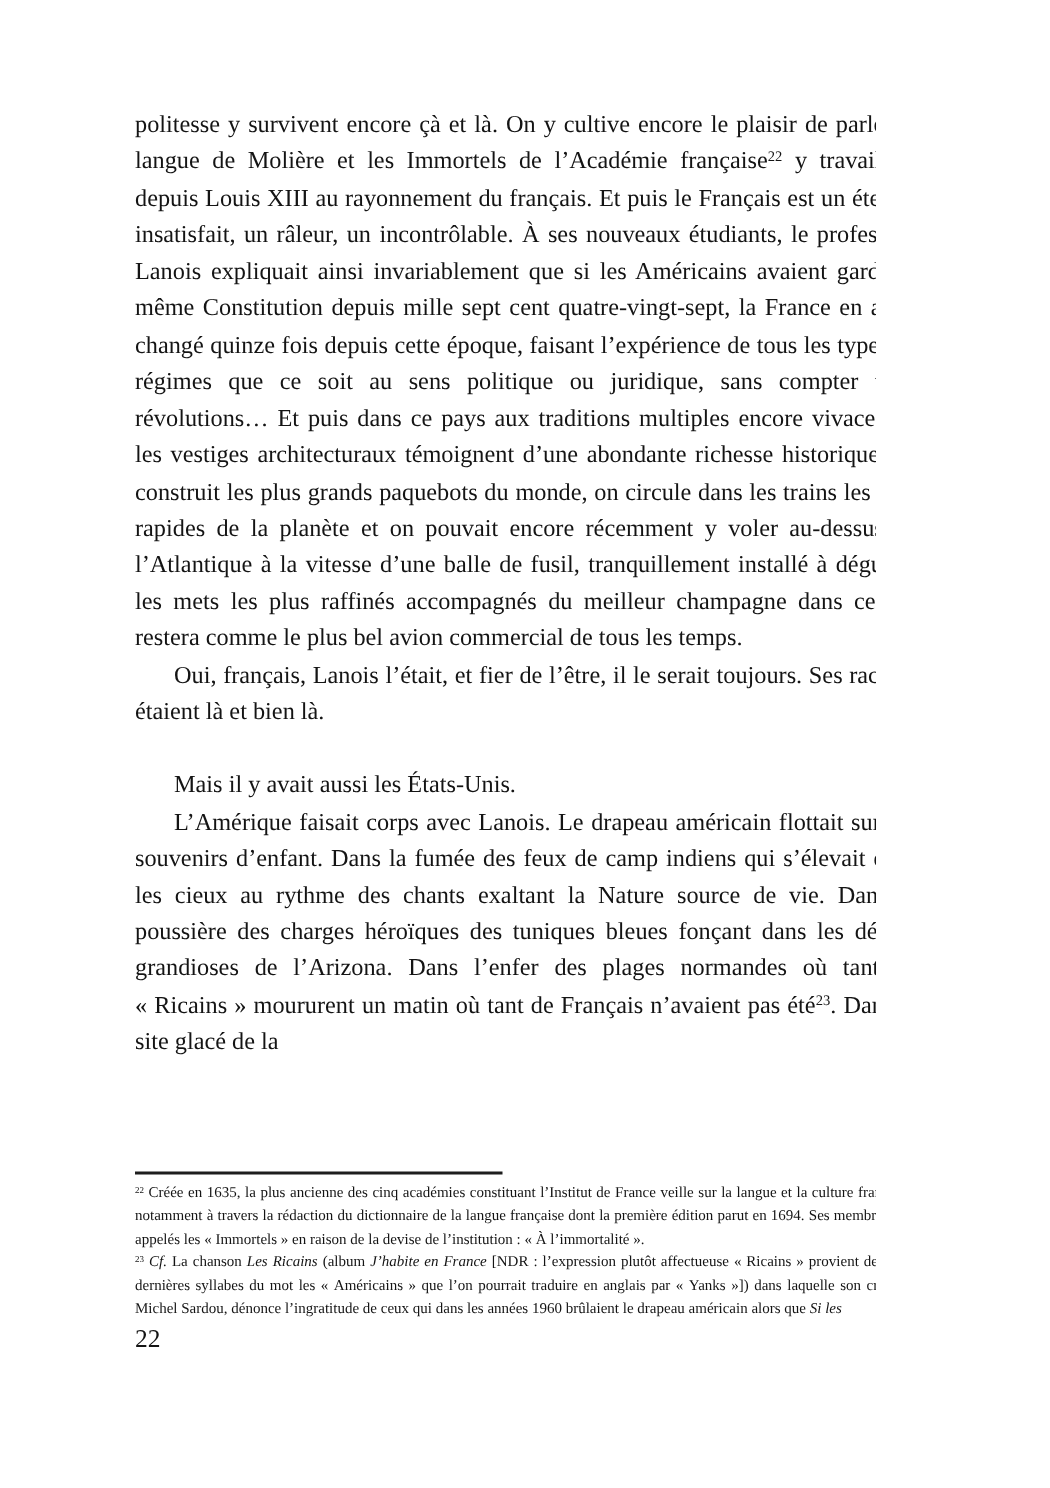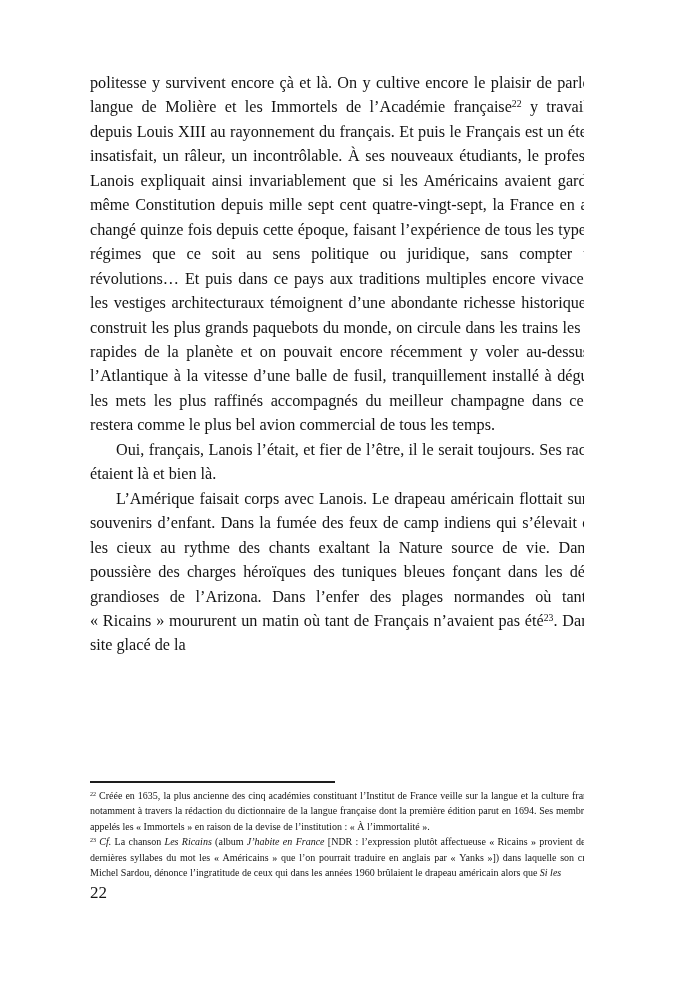--- a/index.html
+++ b/index.html
@@ -61,20 +61,21 @@
   }
   em { }
 </style>
 </head>
 <body>
 
 <div class="page">
   <div class="body-text">
       <div class="para">politesse y survivent encore çà et là. On y cultive encore le plaisir de parler la langue de Molière et les Immortels de l’Académie française<sup>22</sup> y travaillent depuis Louis XIII au rayonnement du français. Et puis le Français est un éternel insatisfait, un râleur, un incontrôlable. À ses nouveaux étudiants, le professeur Lanois expliquait ainsi invariablement que si les Américains avaient gardé la même Constitution depuis mille sept cent quatre-vingt-sept, la France en avait changé quinze fois depuis cette époque, faisant l’expérience de tous les types de régimes que ce soit au sens politique ou juridique, sans compter trois révolutions… Et puis dans ce pays aux traditions multiples encore vivaces où les vestiges architecturaux témoignent d’une abondante richesse historique, on construit les plus grands paquebots du monde, on circule dans les trains les plus rapides de la planète et on pouvait encore récemment y voler au-dessus de l’Atlantique à la vitesse d’une balle de fusil, tranquillement installé à déguster les mets les plus raffinés accompagnés du meilleur champagne dans ce qui restera comme le plus bel avion commercial de tous les temps.</div>
       <div class="para indent">Oui, français, Lanois l’était, et fier de l’être, il le serait toujours. Ses racines étaient là et bien là.</div>
+      <div class="para indent space-before">Mais il y avait aussi les États-Unis.</div>
       <div class="para indent">L’Amérique faisait corps avec Lanois. Le drapeau américain flottait sur ses souvenirs d’enfant. Dans la fumée des feux de camp indiens qui s’élevait dans les cieux au rythme des chants exaltant la Nature source de vie. Dans la poussière des charges héroïques des tuniques bleues fonçant dans les décors grandioses de l’Arizona. Dans l’enfer des plages normandes où tant de «&nbsp;Ricains&nbsp;» moururent un matin où tant de Français n’avaient pas été<sup>23</sup>. Dans le site glacé de la</div>
     </div>
   <div class="footnote-block">
     <div class="footnote-separator"></div>
     <div>
         <div class="footnote"><sup>22</sup> Créée en 1635, la plus ancienne des cinq académies constituant l’Institut de France veille sur la langue et la culture françaises notamment à travers la rédaction du dictionnaire de la langue française dont la première édition parut en 1694. Ses membres sont appelés les «&nbsp;Immortels&nbsp;» en raison de la devise de l’institution&nbsp;: «&nbsp;À l’immortalité&nbsp;».</div>
         <div class="footnote"><sup>23</sup> <em>Cf.</em> La chanson <em>Les Ricains</em> (album <em>J’habite en France</em> [NDR&nbsp;: l’expression plutôt affectueuse «&nbsp;Ricains&nbsp;» provient des deux dernières syllabes du mot les «&nbsp;Américains&nbsp;» que l’on pourrait traduire en anglais par «&nbsp;Yanks&nbsp;»]) dans laquelle son créateur, Michel Sardou, dénonce l’ingratitude de ceux qui dans les années 1960 brûlaient le drapeau américain alors que <em>Si les</em></div>
       </div>
     <div class="page-number">22</div>
   </div>

